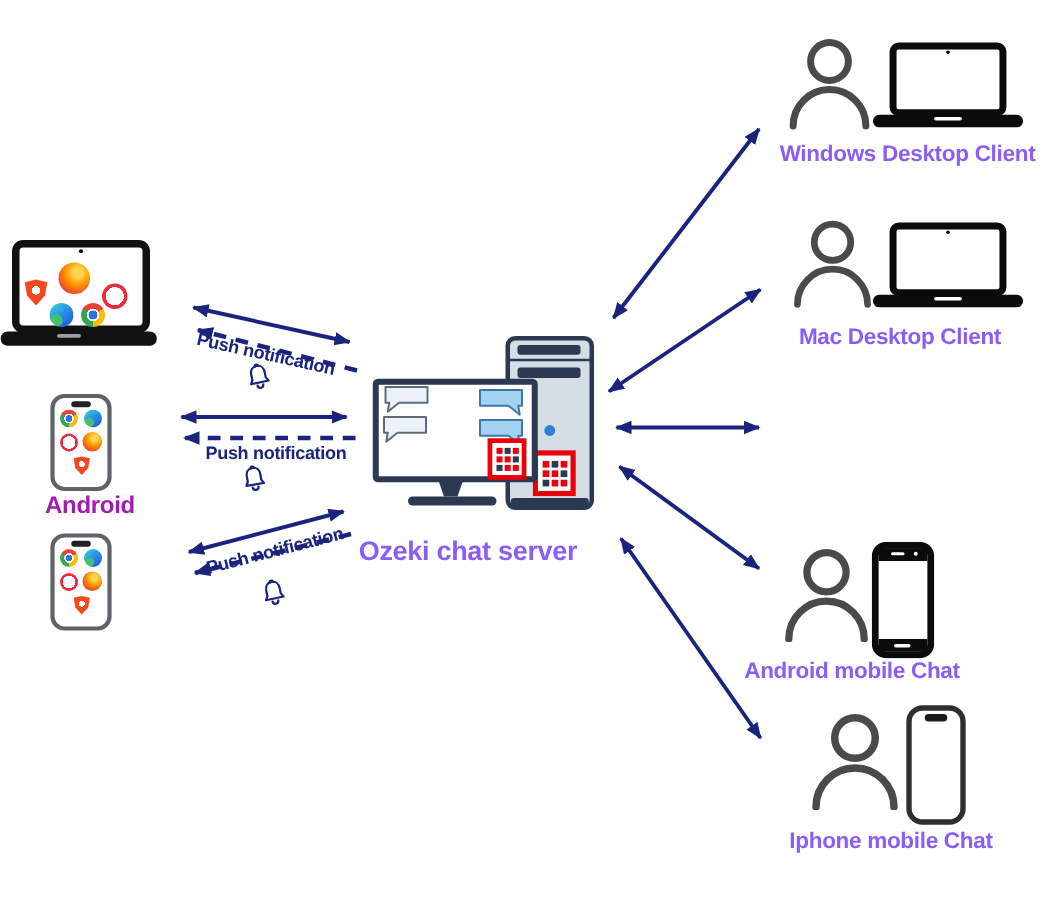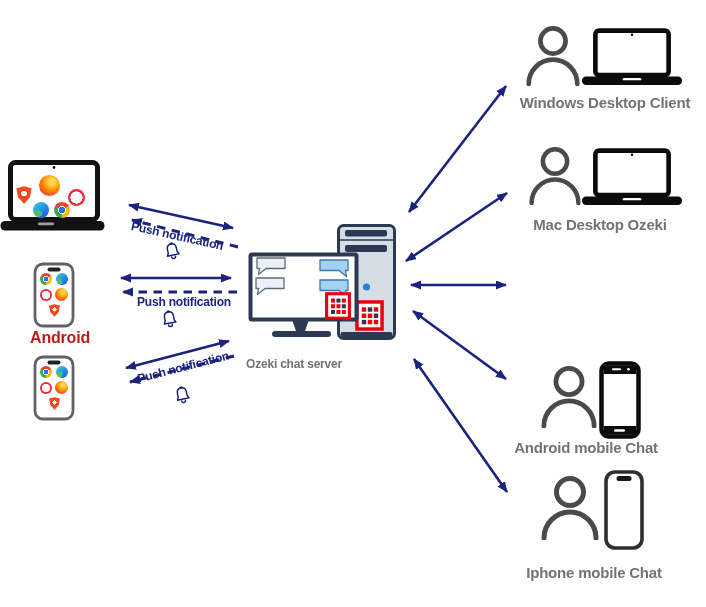--- a/index.html
+++ b/index.html
@@ -3,23 +3,23 @@
 <meta charset="utf-8">
 <style>
   html,body { margin:0; padding:0; background:#fff; }
   #canvas {
     position:relative; width:706px; height:607px; background:#ffffff;
     font-family:"Liberation Sans", sans-serif; overflow:hidden;
   }
   .abs { position:absolute; }
   .lbl {
     position:absolute; font-weight:bold; text-align:center;
-    color:#737373; font-size:15px; letter-spacing:-0.2px; white-space:nowrap;
-  }
-  .dev-lbl { color:#b91c1c; font-size:16px; }
+    color:#8b5cf6; font-size:15px; letter-spacing:-0.2px; white-space:nowrap;
+  }
+  .dev-lbl { color:#a21caf; font-size:16px; }
   .push-lbl {
     position:absolute; font-weight:bold; color:#1a237e; font-size:12px;
     white-space:nowrap; letter-spacing:-0.2px;
   }
   .client { position:absolute; }
   .client .lbl { left:0; width:100%; }
   
   .bicon { position:absolute; border-radius:50%; display:block; }
   .chrome {
     background:
@@ -185,56 +185,56 @@
         <path d="M14 36 h28 v10.5 h-19 l-7.5 6 l1 -6 h-2.5 z" fill="#edf1f7" stroke="#5c6b7c" stroke-width="1.3" stroke-linejoin="round"></path>
         <path d="M13 56 h28 v10.5 h-19 l-7.5 6 l1 -6 h-2.5 z" fill="#edf1f7" stroke="#5c6b7c" stroke-width="1.3" stroke-linejoin="round"></path>
         <path d="M77 38 h28 v10.5 h-2.5 l1 6 l-7.5 -6 h-19 z" fill="#a3d1f2" stroke="#4177a6" stroke-width="1.3" stroke-linejoin="round"></path>
         <path d="M77 58 h28 v10.5 h-2.5 l1 6 l-7.5 -6 h-19 z" fill="#a3d1f2" stroke="#4177a6" stroke-width="1.3" stroke-linejoin="round"></path>
       </g>
       <use href="#sym-grid" x="81" y="70" width="28" height="28"></use>
       <path d="M49 97.5 L66 97.5 L62 109 L53 109 Z" fill="#2b3a52"></path>
       <rect x="29" y="109" width="59" height="6" rx="3" fill="#2b3a52"></rect>
     </svg>
   </div>
-  <div class="lbl" style="left:214px;top:357px;width:160px;font-size:12px">Ozeki chat server</div>
+  <div class="lbl" style="left:232px;top:357px;width:160px;font-size:18px">Ozeki chat server</div>
 
   <div class="client" style="left:505px;top:20px;width:200px;height:95px">
     <svg class="abs" style="left:20px;top:2px" width="56" height="66">
         <use href="#sym-person"></use>
       </svg>
     <svg class="abs" style="left:76px;top:6px" width="102" height="64">
         <use href="#sym-rlaptop"></use>
       </svg>
     <div class="lbl" style="top:74px">Windows Desktop Client</div>
   </div>
 
   <div class="client" style="left:500px;top:140px;width:200px;height:95px">
     <svg class="abs" style="left:28px;top:2px" width="54" height="66">
         <use href="#sym-person"></use>
       </svg>
     <svg class="abs" style="left:81px;top:6px" width="102" height="64">
         <use href="#sym-rlaptop"></use>
       </svg>
-    <div class="lbl" style="top:76px">Mac Desktop Ozeki</div>
-  </div>
-
-
-  <div class="client" style="left:486px;top:360px;width:200px;height:98px">
+    <div class="lbl" style="top:76px">Mac Desktop Client</div>
+  </div>
+
+
+  <div class="client" style="left:468px;top:360px;width:200px;height:98px">
     <svg class="abs" style="left:54px;top:4px" width="58" height="64">
         <use href="#sym-person"></use>
       </svg>
     <svg class="abs" style="left:113px;top:1px" width="42" height="78">
         <use href="#sym-aphone"></use>
       </svg>
     <div class="lbl" style="top:79px">Android mobile Chat</div>
   </div>
 
   <div class="client" style="left:494px;top:470px;width:200px;height:100px">
     <svg class="abs" style="left:46px;top:4px" width="60" height="66">
         <use href="#sym-person"></use>
       </svg>
     <svg class="abs" style="left:110px;top:0px" width="40" height="80">
         <use href="#sym-iphone"></use>
       </svg>
-    <div class="lbl" style="top:94px">Iphone mobile Chat</div>
+    <div class="lbl" style="top:82px">Iphone mobile Chat</div>
   </div>
 
 </div>
 
 </body></html>

